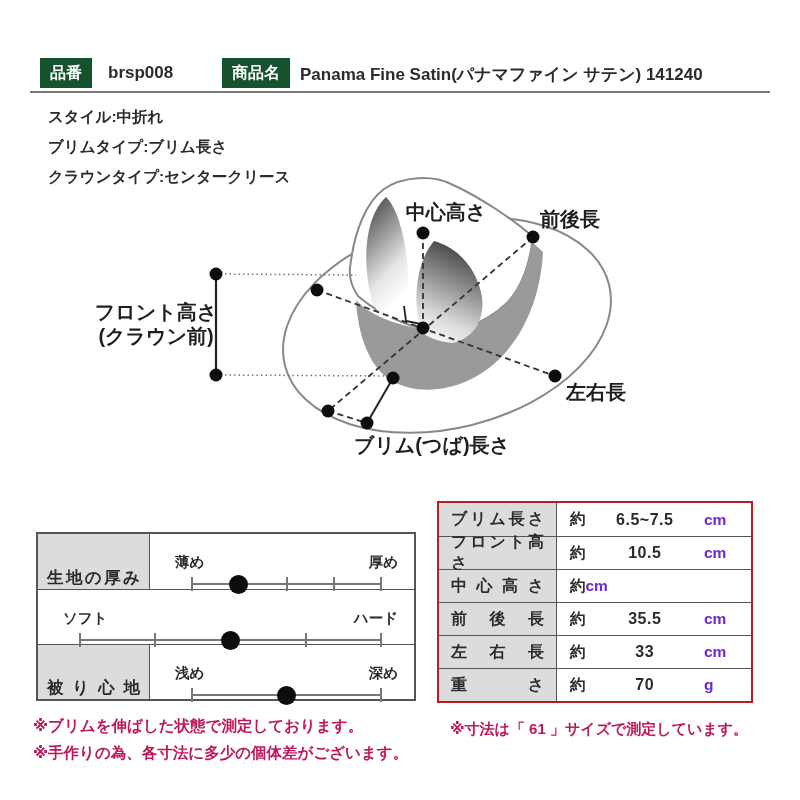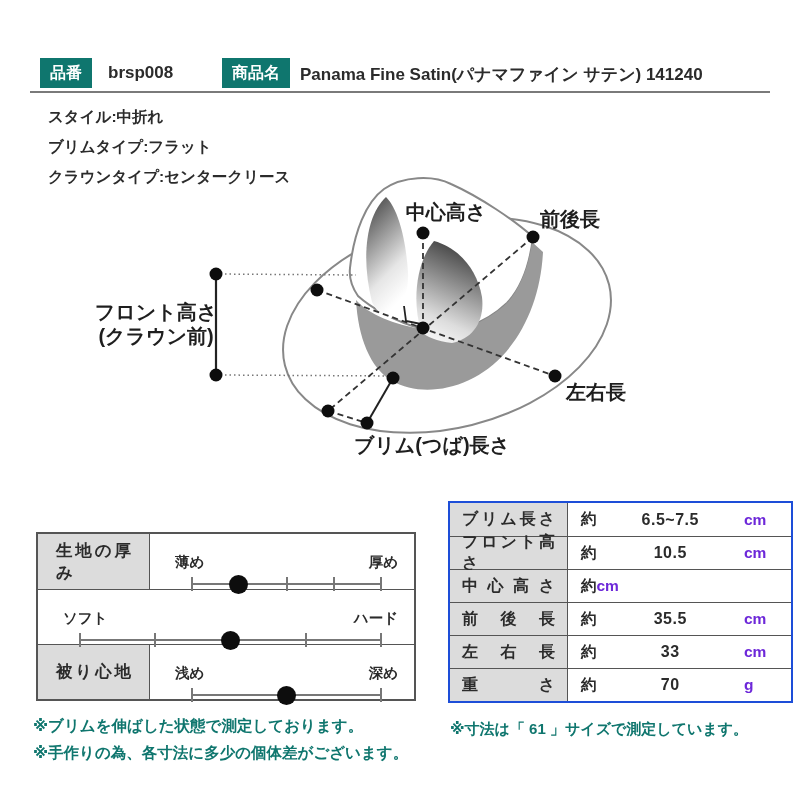--- a/index.html
+++ b/index.html
@@ -2,21 +2,21 @@
 <html><head>
 <meta charset="utf-8">
 <style>
   html,body{margin:0;padding:0;background:#fff;}
   body{width:800px;height:800px;overflow:hidden;
        font-family:"Liberation Sans","DejaVu Sans",sans-serif;color:#222;}
   .page{position:relative;width:800px;height:800px;background:#fff;}
 
   
   .badge{position:absolute;top:58px;height:30px;line-height:30px;
-         background:#0f766e;color:#fff;text-align:center;
+         background:#14532d;color:#fff;text-align:center;
          font-size:16px;font-weight:600;padding:0 10px;}
   .badge.item{left:40px;}
   .badge.name{left:222px;}
   .hdr-text{position:absolute;top:63px;font-size:17px;font-weight:600;color:#2b2b2b;}
   .hdr-item-no{left:108px;}
   .hdr-prod-name{left:300px;text-align:right;}
   .hdr-line{position:absolute;left:30px;top:91px;width:740px;height:2px;background:#7a7a7a;}
 
   
   .spec{position:absolute;left:48px;font-size:15.5px;font-weight:600;color:#2b2b2b;}
@@ -25,65 +25,65 @@
   .diagram{position:absolute;left:0;top:165px;width:800px;height:340px;}
   .diagram text{font-weight:bold;fill:#1e1e1e;font-size:20px;
                 font-family:"Liberation Sans","DejaVu Sans",sans-serif;}
 
   
   .slider-table{position:absolute;left:36px;top:532px;width:380px;
                 border:2px solid #555;box-sizing:border-box;background:#fff;}
   .s-row{display:flex;height:55px;box-sizing:border-box;}
   .s-row + .s-row{border-top:1.5px solid #555;}
   .s-label{width:112px;flex:0 0 112px;background:#dcdcdc;border-right:1.5px solid #555;
-           box-sizing:border-box;display:flex;align-items:center;padding:0 18px;}
+           box-sizing:border-box;display:flex;align-items:flex-end;padding:0 9px;}
   .s-label span{display:block;width:100%;font-size:16.5px;font-weight:600;
                 text-align:justify;text-align-last:justify;color:#2b2b2b;}
   .s-cell{flex:1;position:relative;padding:7px 33px 0 42px;box-sizing:border-box;}
   .s-minmax{display:flex;justify-content:space-between;font-size:14.5px;font-weight:600;
             margin:12px -17px 1px -17px;color:#2b2b2b;}
   .track{position:relative;height:22px;}
   .track-line{position:absolute;left:0;right:0;top:10px;height:2px;background:#777;}
   .tick{position:absolute;top:4px;width:2px;height:14px;background:#777;margin-left:-1px;}
   .dot{position:absolute;top:2px;width:19px;height:19px;border-radius:50%;
        background:#0d0d0d;margin-left:-10px;}
 
   
-  .m-table{position:absolute;left:448px;top:501px;width:345px;
-           border:2px solid #1d4ed8;box-sizing:border-box;background:#fff;}
+  .m-table{position:absolute;left:437px;top:501px;width:316px;
+           border:2px solid #b91c1c;box-sizing:border-box;background:#fff;}
   .m-row{display:flex;height:33px;box-sizing:border-box;}
   .m-row + .m-row{border-top:1.5px solid #555;}
   .m-label{width:118px;flex:0 0 118px;background:#dcdcdc;border-right:1.5px solid #555;
            box-sizing:border-box;padding:0 12px;display:flex;align-items:center;}
   .m-label span{display:block;width:100%;font-size:16px;font-weight:600;
                 text-align:justify;text-align-last:justify;color:#2b2b2b;}
   .m-value{flex:1;display:flex;align-items:center;padding:0 13px;box-sizing:border-box;}
   .m-approx{font-size:15.5px;font-weight:600;color:#2b2b2b;}
   .m-num{flex:1;text-align:center;font-size:16px;font-weight:600;letter-spacing:.5px;color:#2b2b2b;}
   .m-unit{width:34px;text-align:left;font-size:15.5px;font-weight:600;color:#6d28d9;}
 
   
-  .note{position:absolute;font-size:15.5px;font-weight:600;color:#0f766e;}
+  .note{position:absolute;font-size:15.5px;font-weight:600;color:#be185d;}
   .note-l1{left:33px;top:716px;}
   .note-l2{left:33px;top:743px;}
   .note-r{left:450px;top:720px;font-size:15px;}
 </style>
 </head>
 <body>
 
 <div class="page">
 
   <div class="badge item">品番</div>
   <div class="hdr-text hdr-item-no">brsp008</div>
   <div class="badge name">商品名</div>
   <div class="hdr-text hdr-prod-name">Panama Fine Satin(パナマファイン サテン) 141240</div>
   <div class="hdr-line"></div>
 
   <div class="spec" style="top:107px">スタイル:中折れ</div>
-  <div class="spec" style="top:137px">ブリムタイプ:フラット</div>
+  <div class="spec" style="top:137px">ブリムタイプ:ブリム長さ</div>
   <div class="spec" style="top:167px">クラウンタイプ:センタークリース</div>
 
   <svg class="diagram" viewBox="0 165 800 340" xmlns="http://www.w3.org/2000/svg">
     <defs>
       <linearGradient id="gradL" x1="0" y1="0" x2="0.35" y2="1">
         <stop offset="0" stop-color="#3a3a3a"></stop>
         <stop offset="0.72" stop-color="#e6e6e6"></stop>
         <stop offset="1" stop-color="#ffffff"></stop>
       </linearGradient>
       <linearGradient id="gradC" x1="0.35" y1="0" x2="0.05" y2="1">

